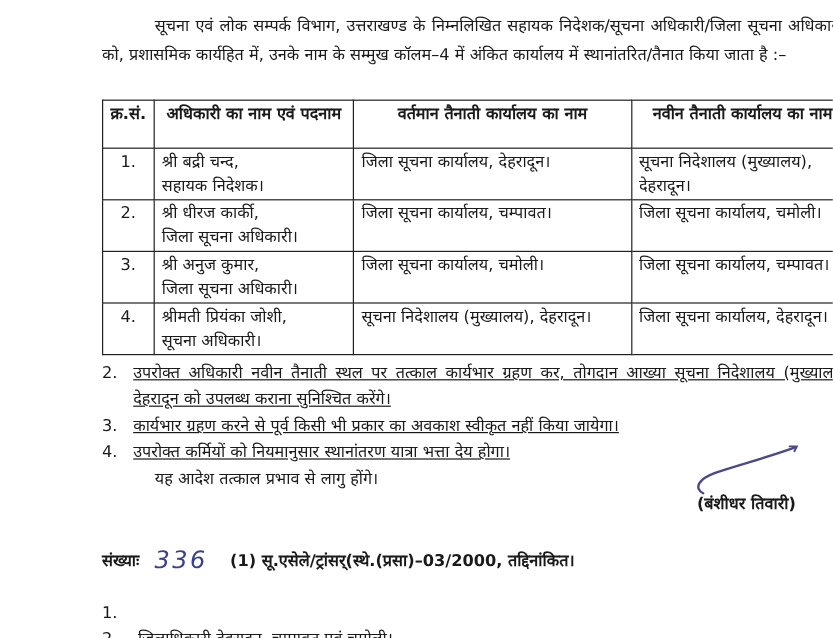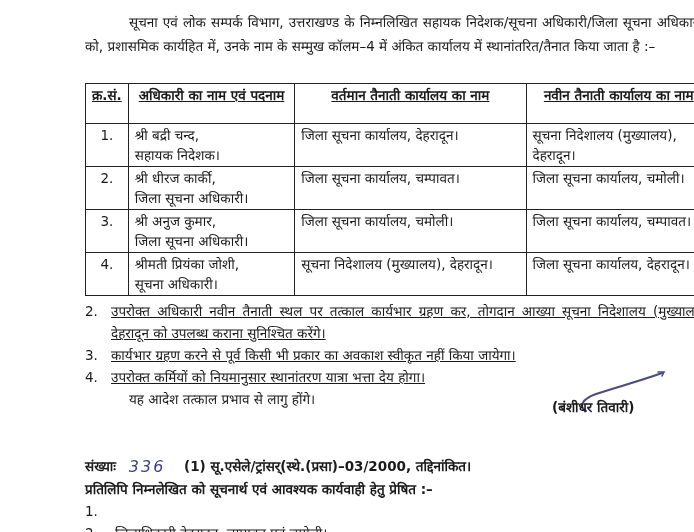--- a/index.html
+++ b/index.html
@@ -44,21 +44,20 @@
     table.transfer th, table.transfer td {
       border: 1.5px solid #222;
       vertical-align: top;
       line-height: 20px;
       padding: 1px 6px 1px 6px;
     }
     table.transfer th {
       font-weight: bold;
       text-align: center;
       height: 37px;
-      text-decoration: underline;
     }
     table.transfer td { height: 40px; }
     table.transfer td.sn { text-align: center; }
     col.c1 { width: 42px; }
     col.c2 { width: 167px; }
     col.c3 { width: 232px; }
     col.c4 { width: 186px; }
 
     .points {
       position: absolute;
@@ -78,42 +77,43 @@
     .signature-stroke {
       position: absolute;
       left: 540px;
       top: 365px;
       width: 100px;
       height: 55px;
     }
     .sign-block {
       position: absolute;
       left: 520px;
-      top: 396px;
+      top: 409px;
       width: 140px;
+      text-align: center;
       line-height: 22px;
     }
     .sign-name { font-weight: bold; }
 
     .ref-line {
       position: absolute;
       left: 53px;
       top: 455px;
       width: 628px;
       font-weight: bold;
       line-height: 22px;
       white-space: nowrap;
     }
     .handwritten {
       display: inline-block;
       font-family: "DejaVu Sans", sans-serif;
       font-weight: normal;
       font-style: italic;
       color: #3a3f8f;
-      font-size: 16px;
+      font-size: 20px;
       letter-spacing: 2px;
       margin: 0 14px 0 8px;
       vertical-align: -1px;
     }
     .copy-head {
       position: absolute;
       left: 53px;
       top: 478px;
       font-weight: bold;
       line-height: 22px;
@@ -214,21 +214,20 @@
   <div class="sign-block">
     <div class="sign-name">(बंशीधर तिवारी)</div>
   </div>
 
   <div class="ref-line">
     <span>संख्याः</span>
     <span class="handwritten">336</span>
     <span>(1) सू.एसेले/ट्रांसर्(स्थे.(प्रसा)–03/2000, तद्दिनांकित।</span>
   </div>
 
-  <div class="copy-head">प्रतिलिपि निम्नलेखित को सूचनार्थ एवं आवश्यक कार्यवाही हेतु प्रेषित :–</div>
 
   <div class="copy-list">
     <div class="copy-item">
       <span class="num">1.</span>
     </div>
     <div class="copy-item">
       <span class="num">2.</span>
       <span>जिलाधिकारी देहरादून, चम्पावत एवं चमोली।</span>
     </div>
   </div>

